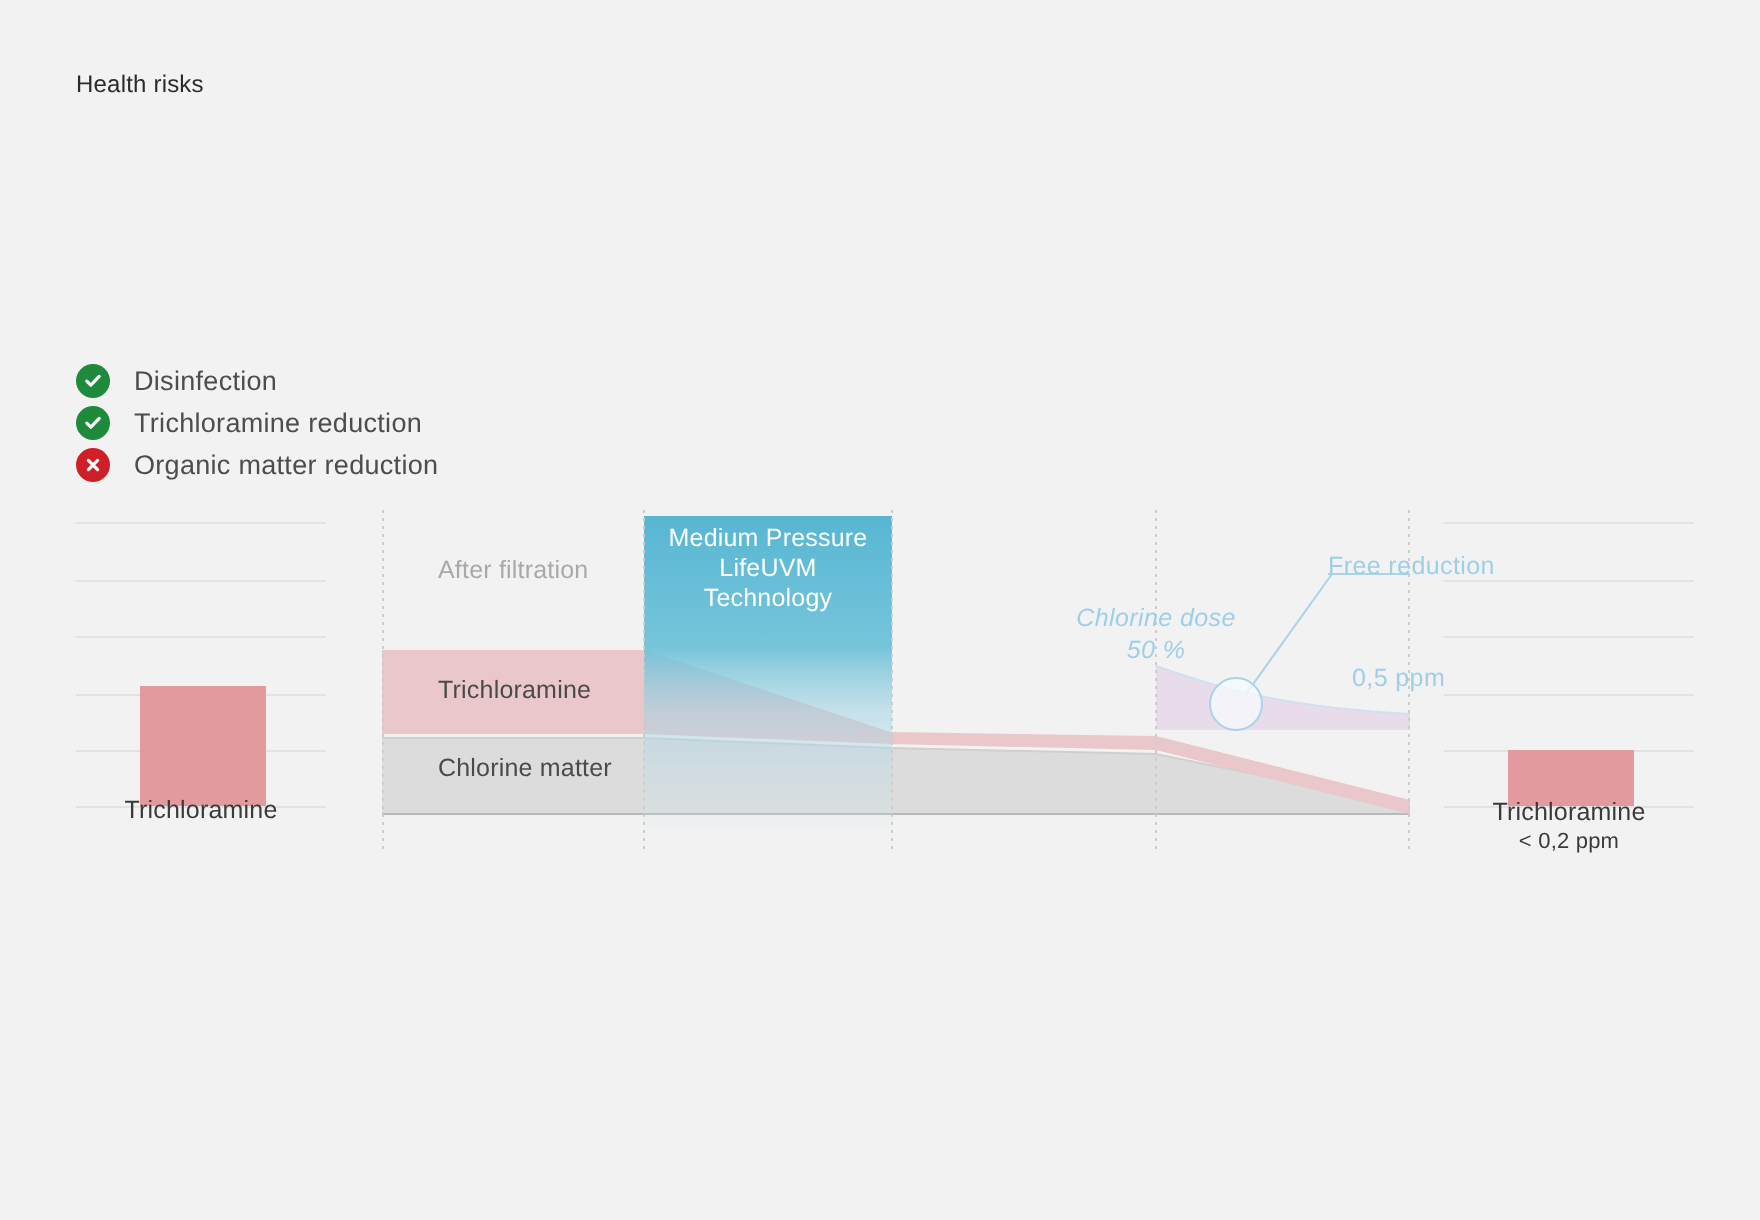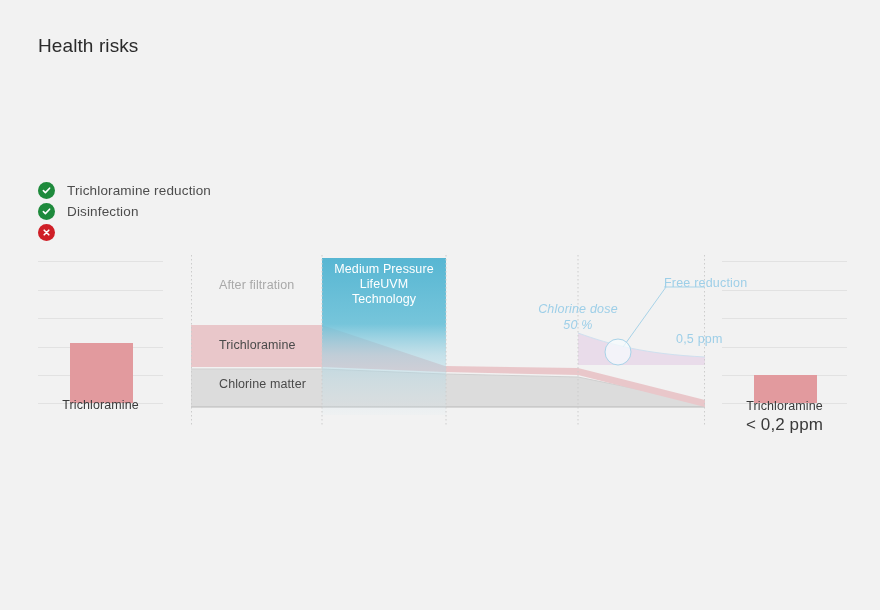--- a/index.html
+++ b/index.html
@@ -6,21 +6,21 @@
   body{
     width:880px;height:610px;
     background:#f2f2f2;
     font-family:"Liberation Sans",sans-serif;
     position:relative;
     overflow:hidden;
     -webkit-font-smoothing:antialiased;
   }
   #page-title{
     position:absolute;left:38px;top:35px;
-    font-size:19px;color:#2b2b2b;letter-spacing:.1px;
+    font-size:12px;color:#2b2b2b;letter-spacing:.1px;
     font-weight:400;
   }
   
   #legend{position:absolute;left:38px;top:180px;}
   .legend-row{display:flex;align-items:center;height:21px;margin-bottom:0px;}
   .legend-badge{
     width:17px;height:17px;border-radius:50%;
     display:flex;align-items:center;justify-content:center;
     flex:0 0 auto;
   }
@@ -33,21 +33,21 @@
   .side-panel{position:absolute;}
   .grid-line{
     position:absolute;height:1px;background:#e2e2e2;left:0;right:0;
   }
   .side-bar{position:absolute;background:#e29a9e;}
   .side-caption{
     position:absolute;text-align:center;font-size:12.5px;color:#3a3a3a;
     white-space:nowrap;letter-spacing:.1px;
   }
   .side-sub{
-    position:absolute;text-align:center;font-size:17px;color:#3a3a3a;
+    position:absolute;text-align:center;font-size:11px;color:#3a3a3a;
     white-space:nowrap;letter-spacing:.1px;
   }
   
   #centre{position:absolute;left:191px;top:255px;width:514px;height:170px;}
   #centre svg{display:block;}
   .band-label{
     position:absolute;font-size:12.5px;color:#4a4a4a;white-space:nowrap;
     letter-spacing:.1px;
   }
   .band-label.muted{color:#a9a9a9;}
@@ -68,38 +68,39 @@
 <div id="page-title">Health risks</div>
 
 <div id="legend">
 
   <div class="legend-row">
     <span class="legend-badge" style="background:#1e8a3c;">
       <svg width="11" height="11" viewBox="0 0 11 11" aria-hidden="true">
         <path d="M2.4 5.6 L4.4 7.6 L8.6 3.2" fill="none" stroke="#ffffff" stroke-width="1.6" stroke-linecap="round" stroke-linejoin="round"></path>
       </svg>
     </span>
-    <span class="legend-label">Trichloramine reduction</span>
+    <span class="legend-label">Disinfection</span>
   </div>
 
   <div class="legend-row">
     <span class="legend-badge" style="background:#1e8a3c;">
       <svg width="11" height="11" viewBox="0 0 11 11" aria-hidden="true">
         <path d="M2.4 5.6 L4.4 7.6 L8.6 3.2" fill="none" stroke="#ffffff" stroke-width="1.6" stroke-linecap="round" stroke-linejoin="round"></path>
       </svg>
     </span>
-    <span class="legend-label">Disinfection</span>
+    <span class="legend-label">Trichloramine reduction</span>
   </div>
 
   <div class="legend-row">
     <span class="legend-badge" style="background:#cf1f27;">
       <svg width="11" height="11" viewBox="0 0 11 11" aria-hidden="true">
         <path d="M3.2 3.2 L7.8 7.8 M7.8 3.2 L3.2 7.8" fill="none" stroke="#ffffff" stroke-width="1.6" stroke-linecap="round"></path>
       </svg>
     </span>
+    <span class="legend-label">Organic matter reduction</span>
   </div>
 
 </div>
 
 <div class="side-panel" style="left:38px;top:258px;width:125px;height:146px;">
   <div class="grid-line" style="top:3px;"></div>
   <div class="grid-line" style="top:32px;"></div>
   <div class="grid-line" style="top:60px;"></div>
   <div class="grid-line" style="top:89px;"></div>
   <div class="grid-line" style="top:117px;"></div>

